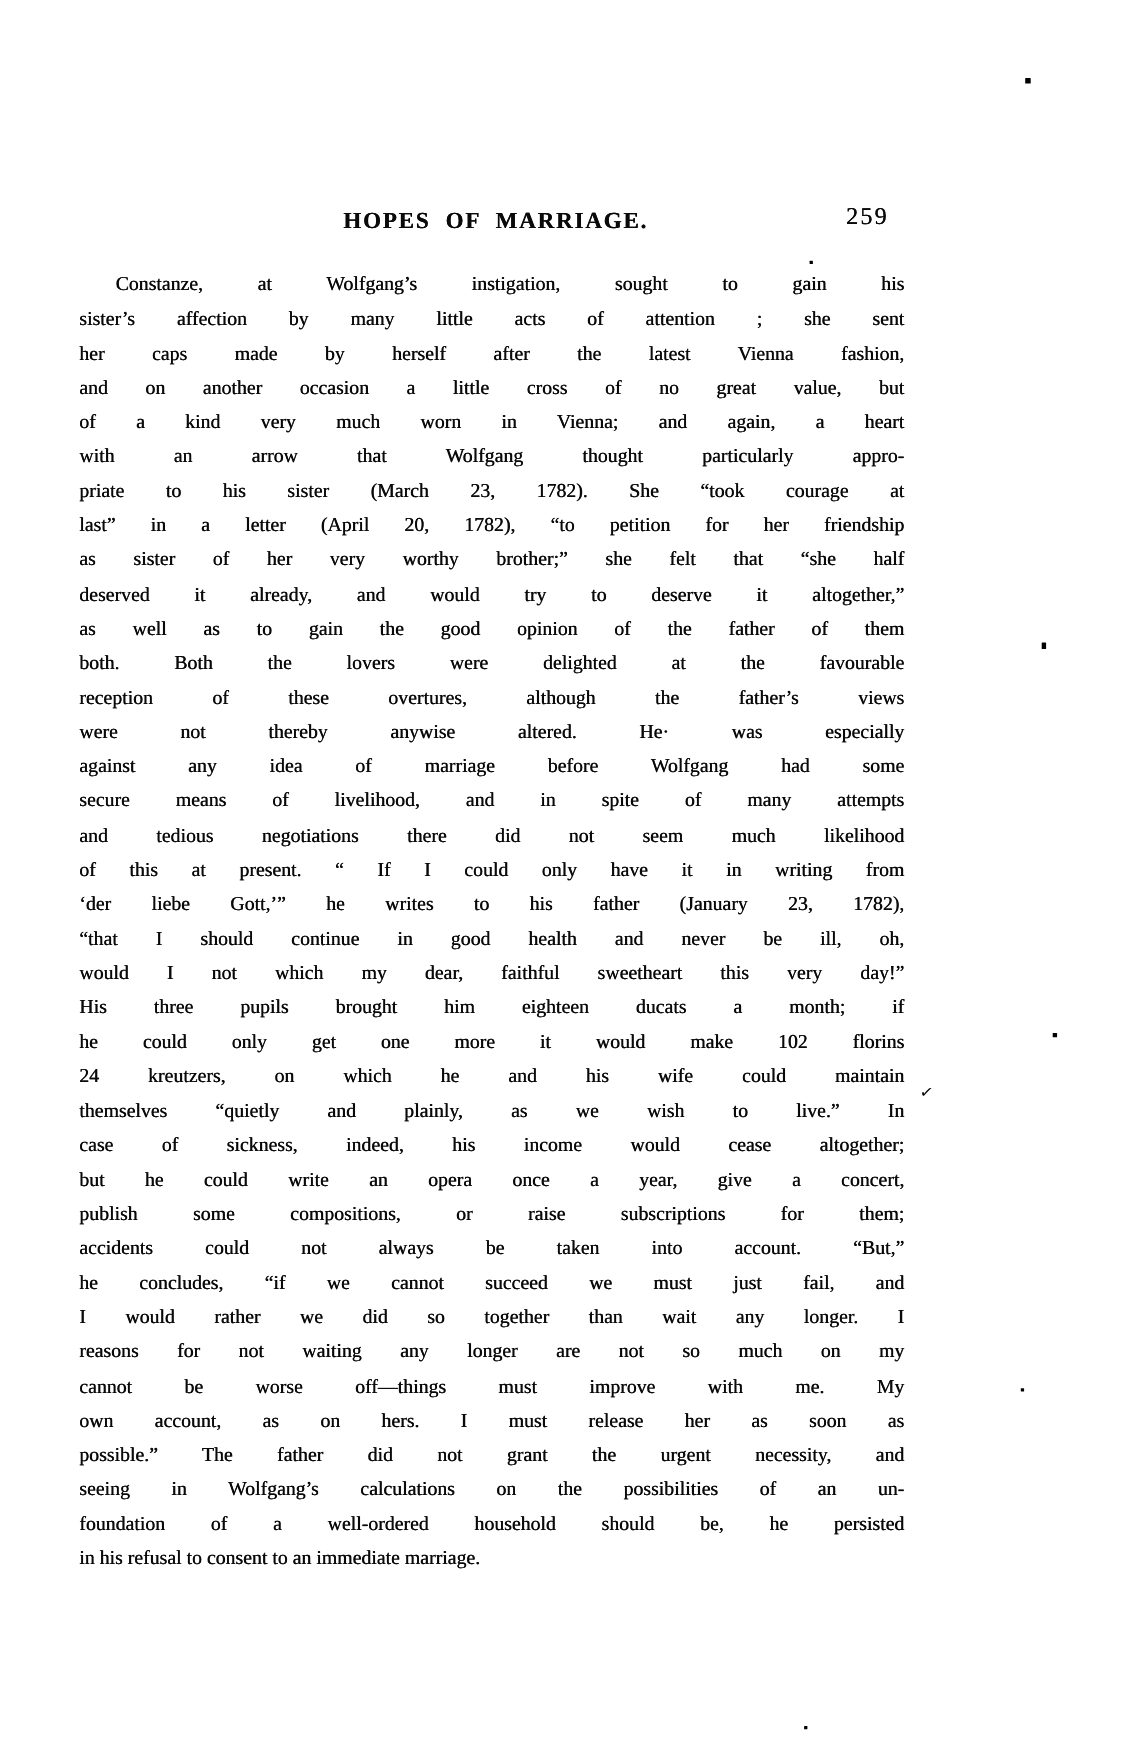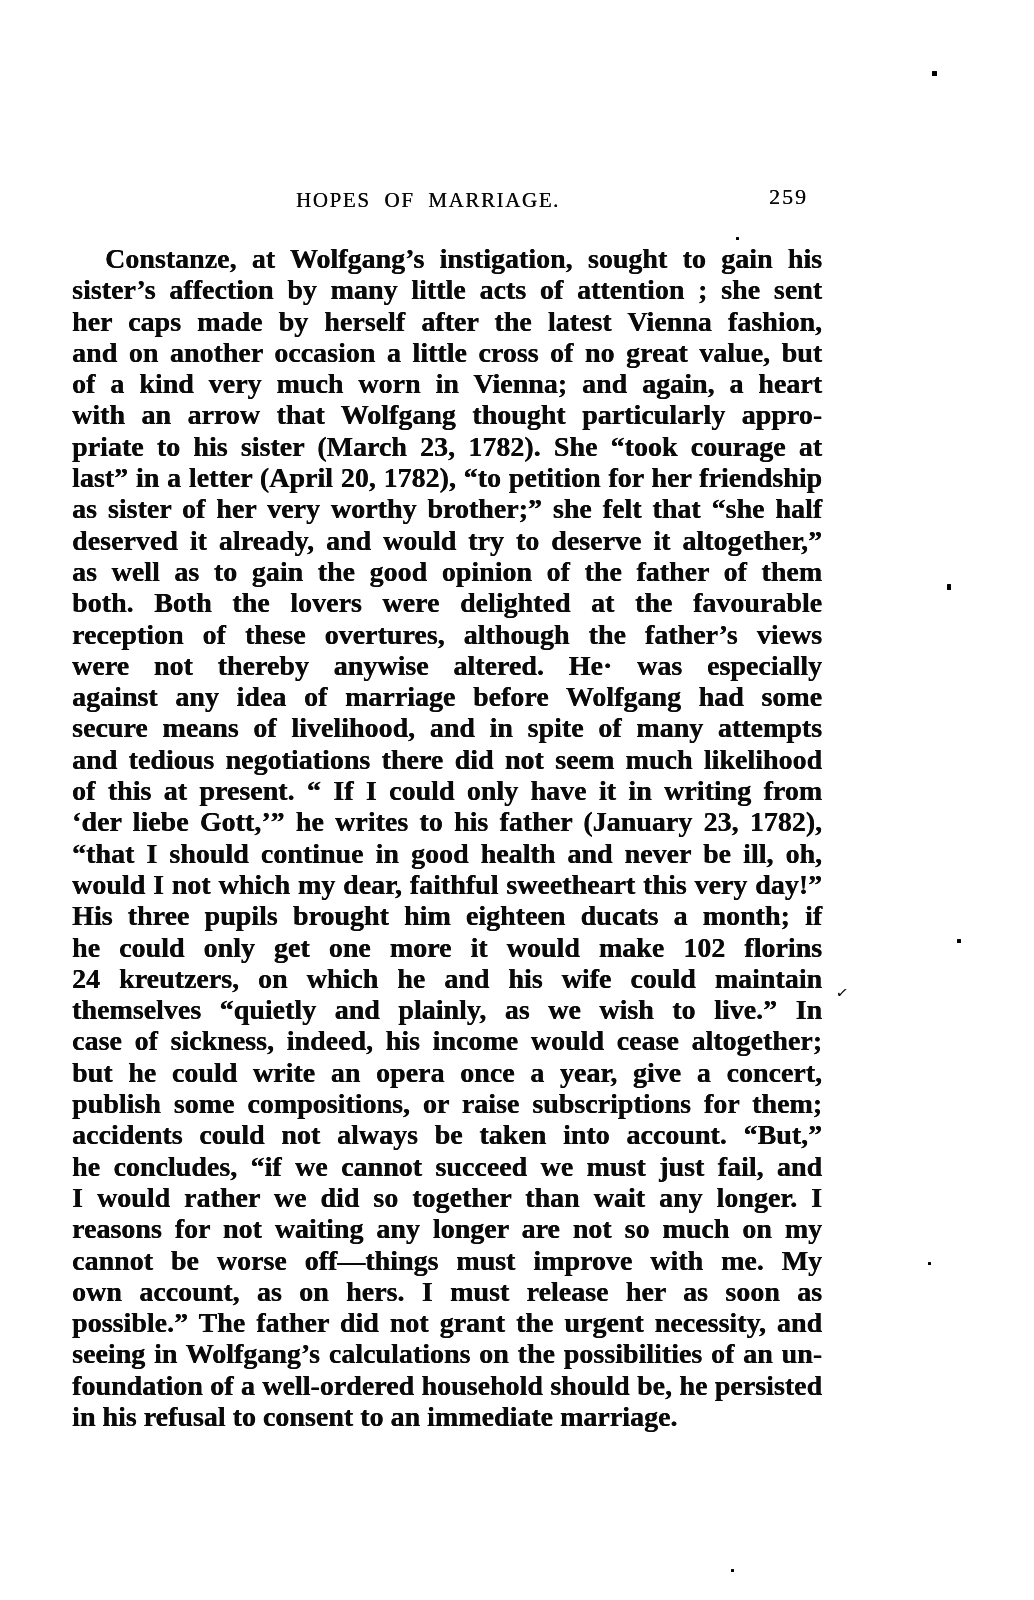--- a/index.html
+++ b/index.html
@@ -7,43 +7,42 @@
     width: 1034px; height: 1600px;
     background: #ffffff;
     position: relative;
     overflow: hidden;
     font-family: "Liberation Serif", serif;
     color: #0a0a0a;
   }
   .scan-page { position: absolute; inset: 0; background: #ffffff; }
 
   .header-title {
-    position: absolute; left: 296px; top: 188px;
-    font-size: 21px; font-weight: normal;
+    position: absolute; left: 312px; top: 188px;
+    font-size: 21px; font-weight: bold;
     letter-spacing: 1.6px; word-spacing: 7px;
     text-shadow: 0.3px 0 0 currentColor;
     white-space: nowrap;
   }
   .page-number {
     position: absolute; left: 769px; top: 184px;
     font-size: 22px; letter-spacing: 2px;
     text-shadow: 0.3px 0 0 currentColor;
   }
 
   .body-text {
     position: absolute; left: 72px; top: 243px; width: 750px;
   }
   .line {
-    font-size: 28px;
+    font-size: 18px;
     line-height: 31.3px;
     text-align: justify;
     text-align-last: justify;
     text-shadow: 0.35px 0 0 currentColor;
     white-space: normal;
-    font-weight: bold;
   }
   .line.first { text-indent: 33px; }
   .line.last  { text-align-last: left; }
 
   .speck { position: absolute; background: #000; border-radius: 0.5px; }
   .speck-a { left: 932px; top: 71px;   width: 5px; height: 5px; }
   .speck-b { left: 736px; top: 237px;  width: 3px; height: 3px; }
   .speck-c { left: 947px; top: 584px;  width: 4px; height: 6px; }
   .speck-d { left: 957px; top: 939px;  width: 4px; height: 4px; }
   .speck-e { left: 928px; top: 1262px; width: 3px; height: 3px; }

